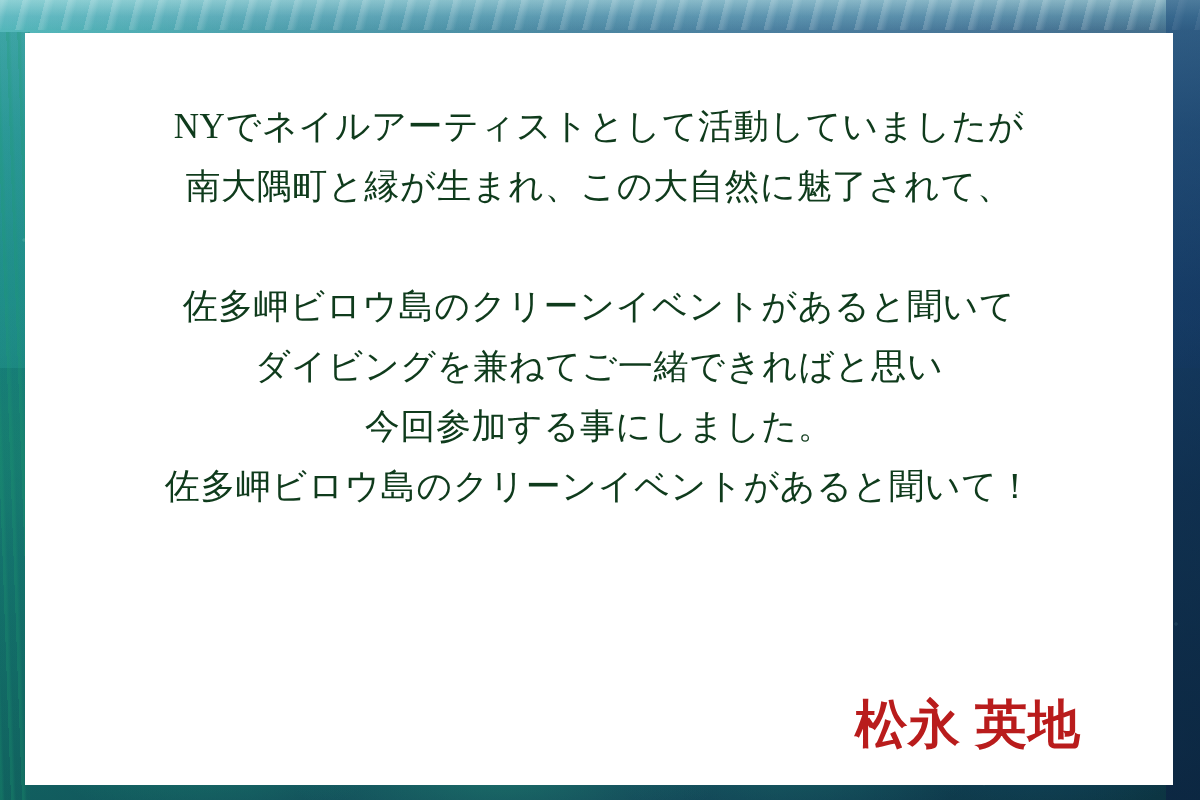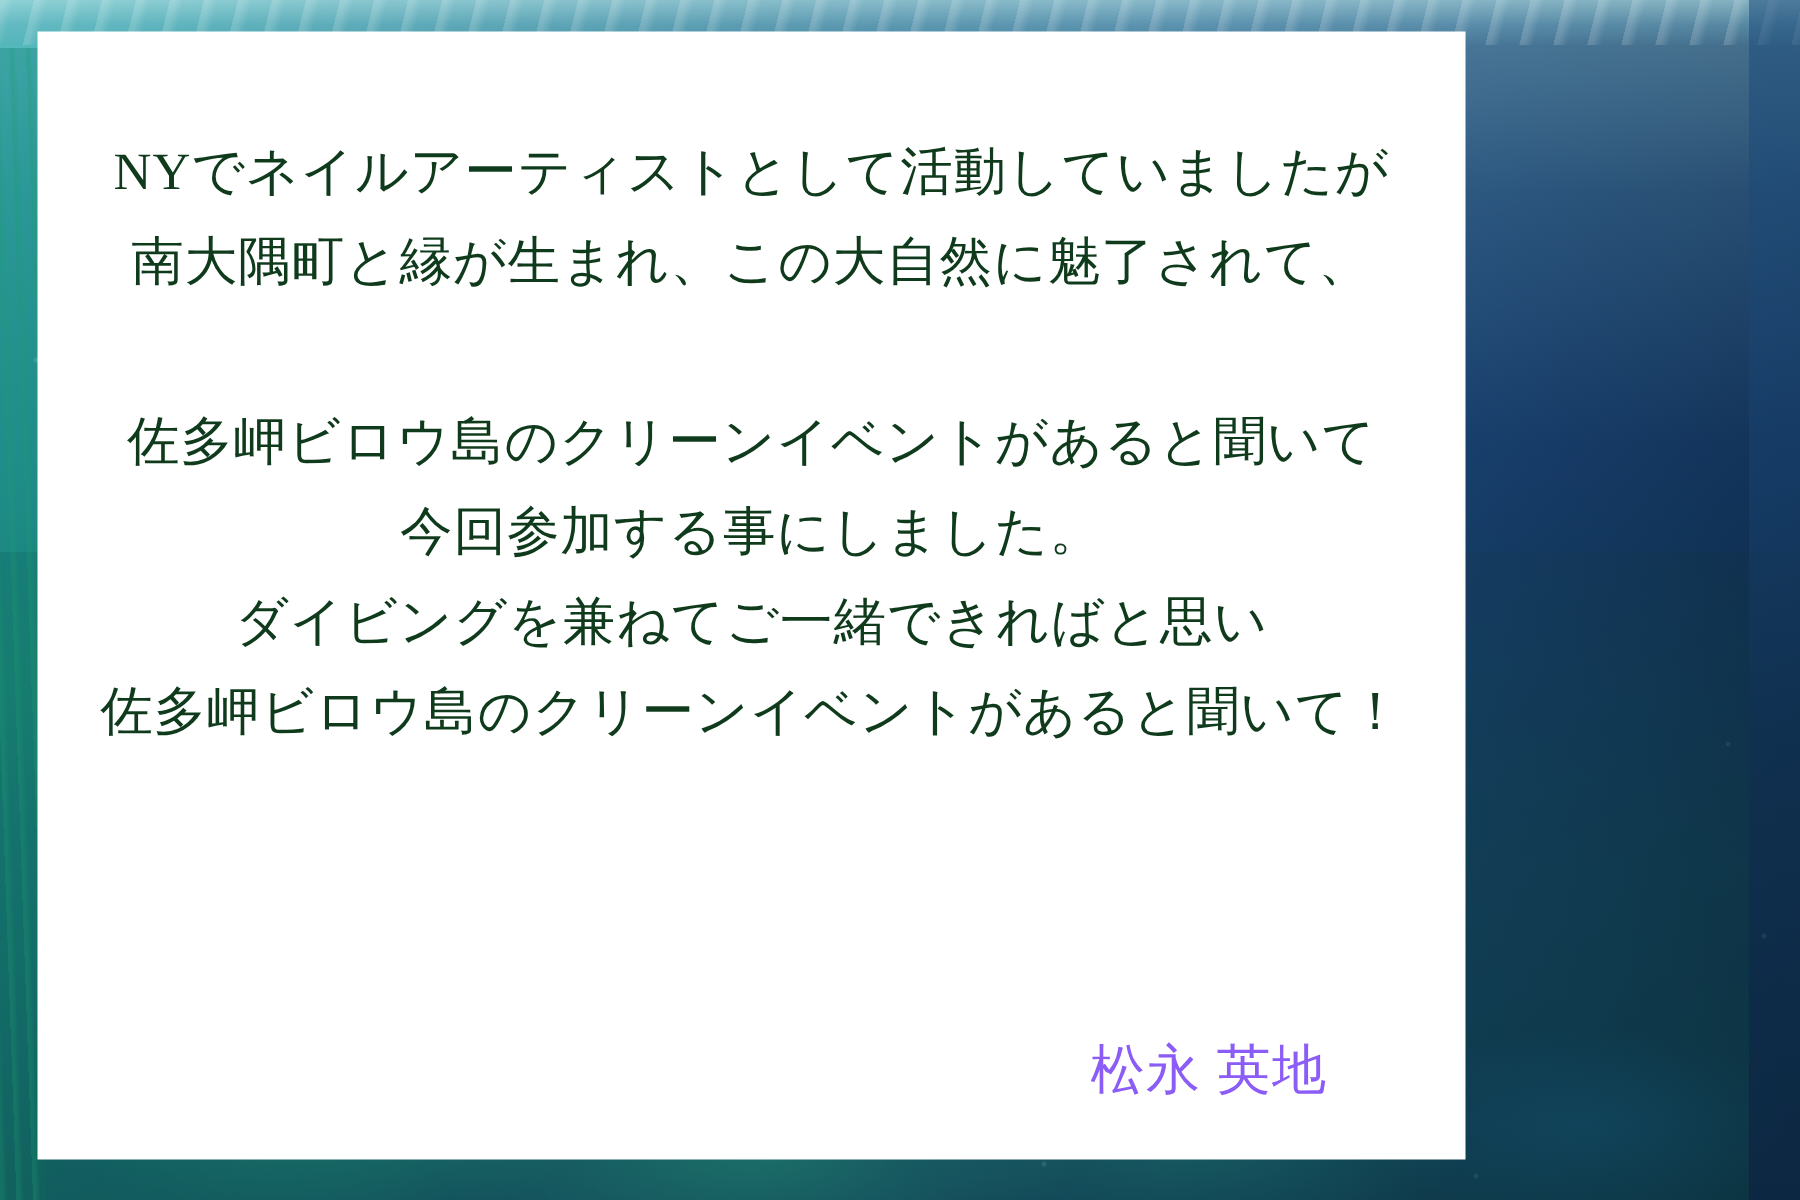--- a/index.html
+++ b/index.html
@@ -135,22 +135,22 @@
       radial-gradient(circle at 2% 30%, rgba(200,250,235,0.40) 0 1.3px, rgba(0,0,0,0) 2px),
       radial-gradient(circle at 3% 54%, rgba(200,250,235,0.35) 0 1.2px, rgba(0,0,0,0) 2px),
       radial-gradient(circle at 96% 62%, rgba(150,215,205,0.30) 0 1.2px, rgba(0,0,0,0) 2px),
       radial-gradient(circle at 98% 78%, rgba(150,215,205,0.28) 0 1.4px, rgba(0,0,0,0) 2px);
   }
 
   
   .card {
     position: absolute;
     left: 25px;
-    top: 21px;
-    width: 952px;
+    top: 33px;
+    width: 1148px;
     height: 752px;
     background: #ffffff;
     box-sizing: border-box;
     padding: 0;
     overflow: hidden;
   }
 
   .body-block {
     position: absolute;
     left: 0; right: 0;
@@ -174,27 +174,27 @@
 
   .signature-row {
     position: absolute;
     left: 0;
     right: 92px;
     top: 662px;
     text-align: right;
   }
 
   .signature {
-    color: #8b5cf6;
+    color: #b91c1c;
     font-family: "Liberation Serif", "DejaVu Serif", serif;
-    font-size: 36px;
+    font-size: 52px;
     line-height: 60px;
     letter-spacing: 1px;
     white-space: nowrap;
-    font-weight: 400;
+    font-weight: 700;
   }
 </style>
 </head>
 <body>
 
 <div id="stage">
 
   <div class="bg-photo">
     <div class="bg-water-top"></div>
     <div class="bg-surface"></div>
@@ -207,22 +207,22 @@
   <div class="card">
 
     <div class="body-block">
 
       <div class="msg-line">NYでネイルアーティストとして活動していましたが</div>
       <div class="msg-line">南大隅町と縁が生まれ、この大自然に魅了されて、</div>
 
       <div class="msg-gap"></div>
 
       <div class="msg-line">佐多岬ビロウ島のクリーンイベントがあると聞いて</div>
+      <div class="msg-line">ダイビングを兼ねてご一緒できればと思い</div>
       <div class="msg-line">今回参加する事にしました。</div>
-      <div class="msg-line">ダイビングを兼ねてご一緒できればと思い</div>
       <div class="msg-line">佐多岬ビロウ島のクリーンイベントがあると聞いて！</div>
 
     </div>
 
     <div class="signature-row">
       <span class="signature">松永 英地</span>
     </div>
 
   </div>
 

